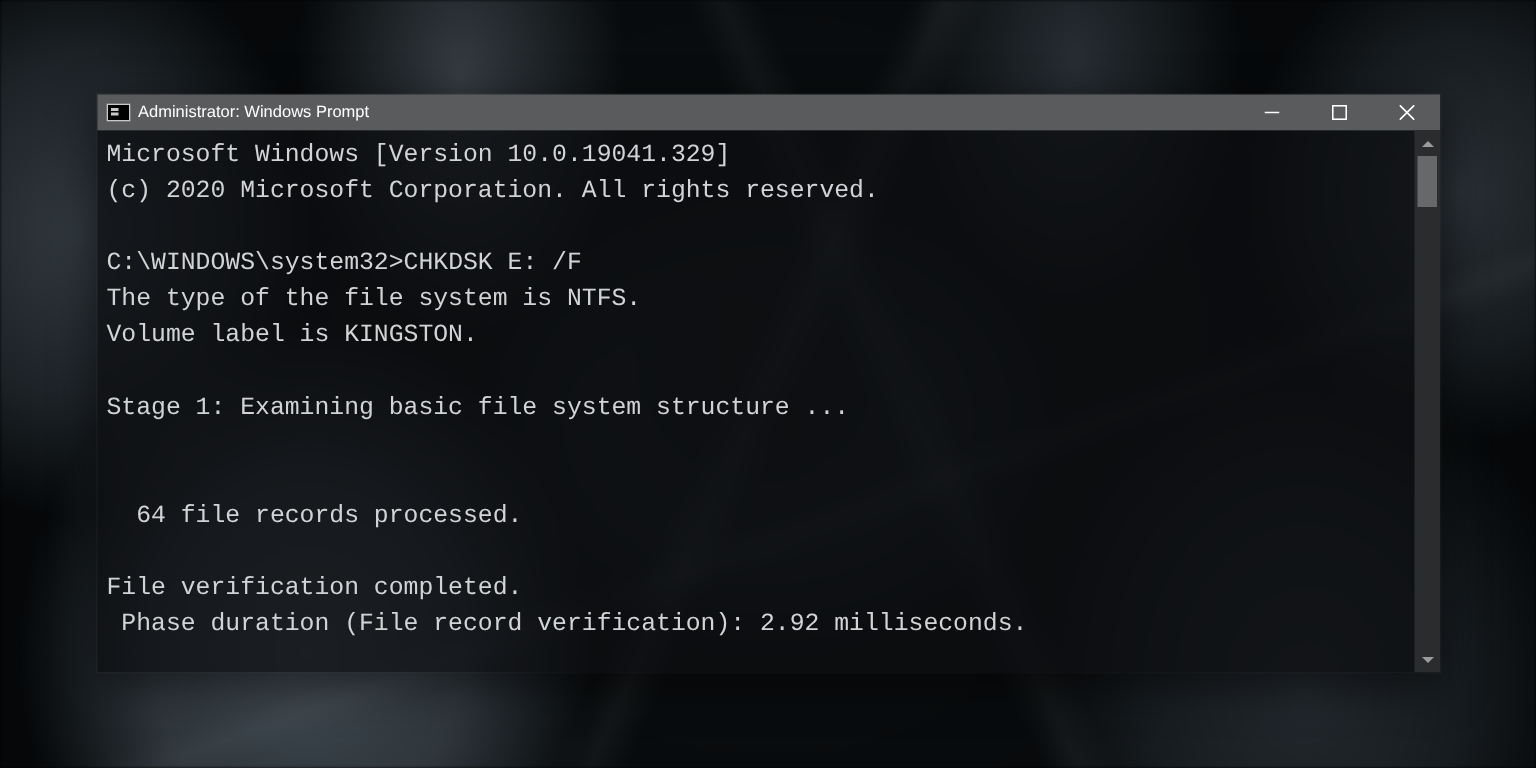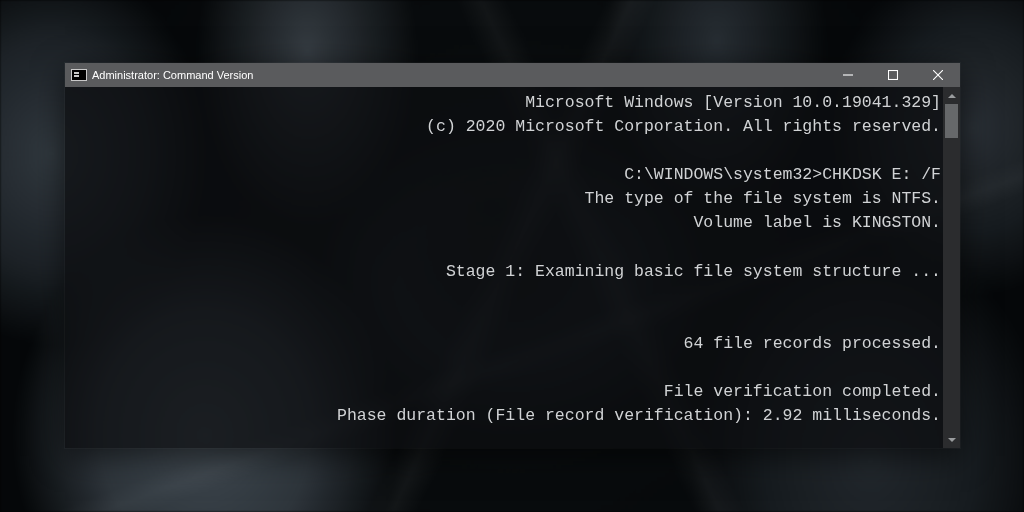--- a/index.html
+++ b/index.html
@@ -73,21 +73,20 @@
     display: flex; align-items: center; justify-content: center;
     color: #fff;
   }
   .tb-btn svg { width: 10px; height: 10px; stroke: currentColor; stroke-width: 1.1; fill: none; }
 
   .client {
     flex: 1 1 auto;
     background: rgba(12,14,16,.72);
     display: flex;
     min-height: 0;
-    text-align: right;
   }
   .terminal {
     flex: 1 1 auto;
     padding: 4px 2px 4px 6px;
     font-family: Consolas, "Courier New", monospace;
     font-size: 16.5px;
     line-height: 1.46;
     color: #d1d3d5;
     white-space: pre;
     overflow: hidden;
@@ -115,21 +114,21 @@
   }
 </style>
 </head>
 <body>
 
 <div class="bg"></div>
 
 <div class="window">
   <div class="titlebar">
     <div class="tb-icon"></div>
-    <div class="tb-title">Administrator: Command Version</div>
+    <div class="tb-title">Administrator: Windows Prompt</div>
     <div class="tb-spacer"></div>
     <div class="tb-btn">
       <svg viewBox="0 0 10 10">
           <path d="M0 5 H10"></path>
         </svg>
     </div>
     <div class="tb-btn">
       <svg viewBox="0 0 10 10">
           <rect x="0.5" y="0.5" width="9" height="9"></rect>
         </svg>

